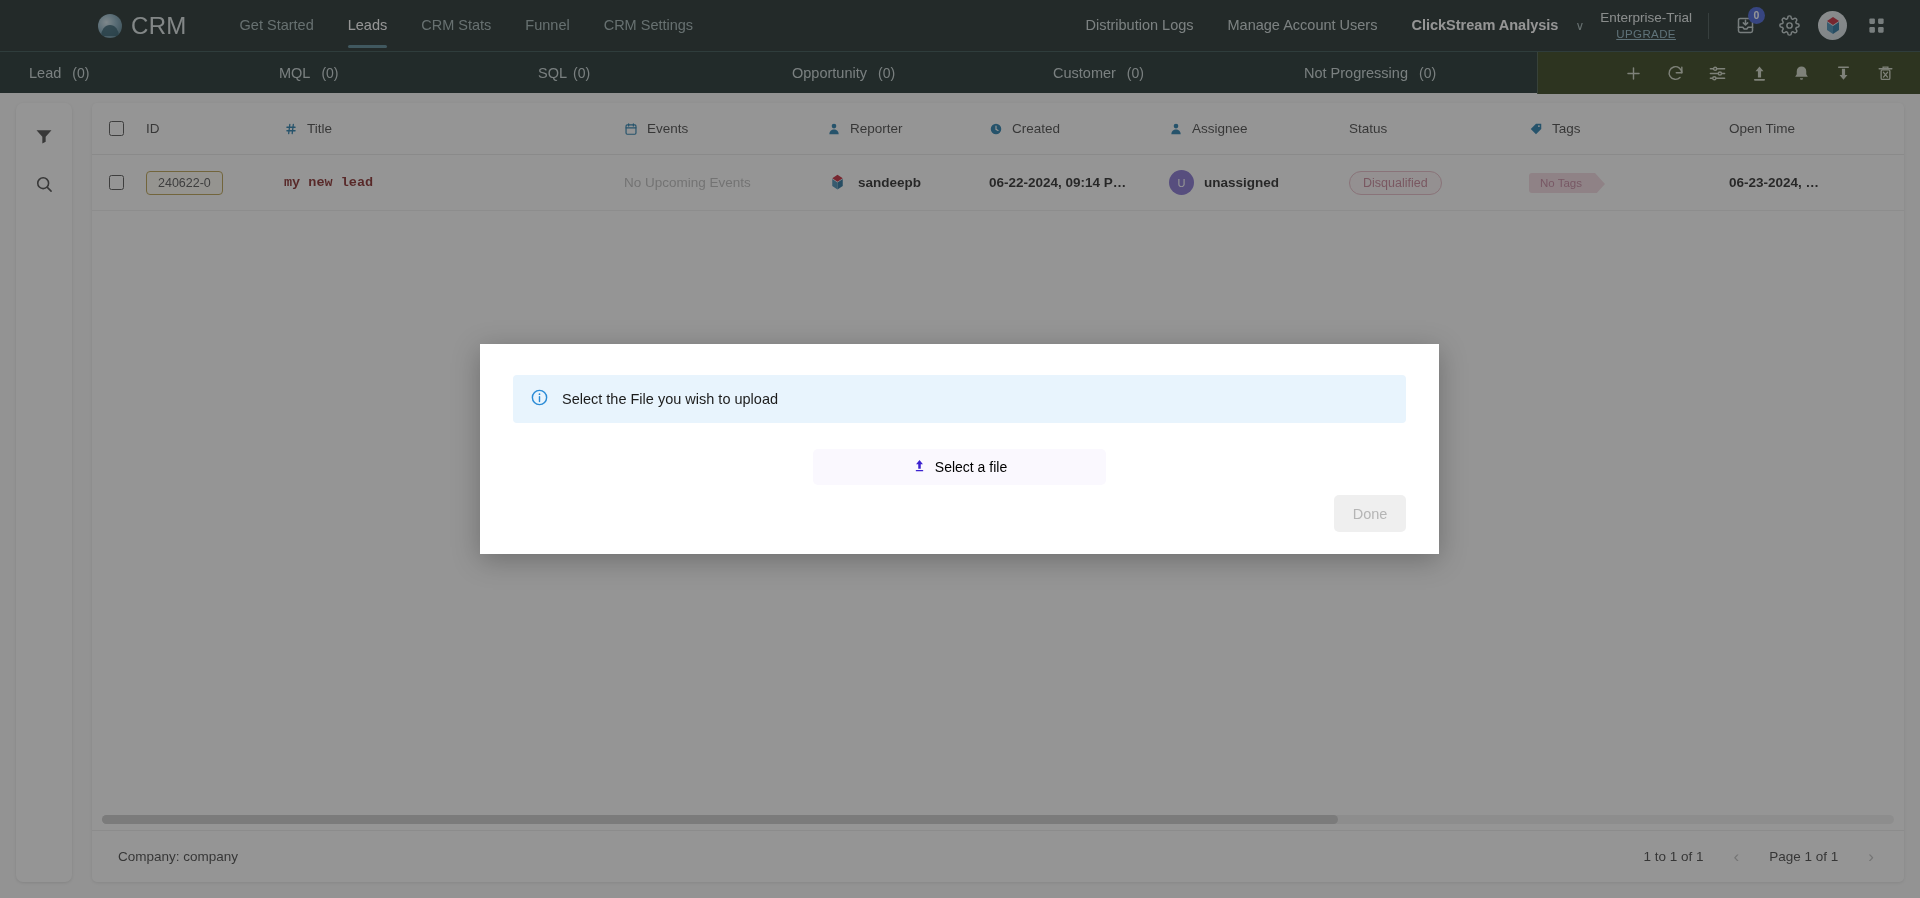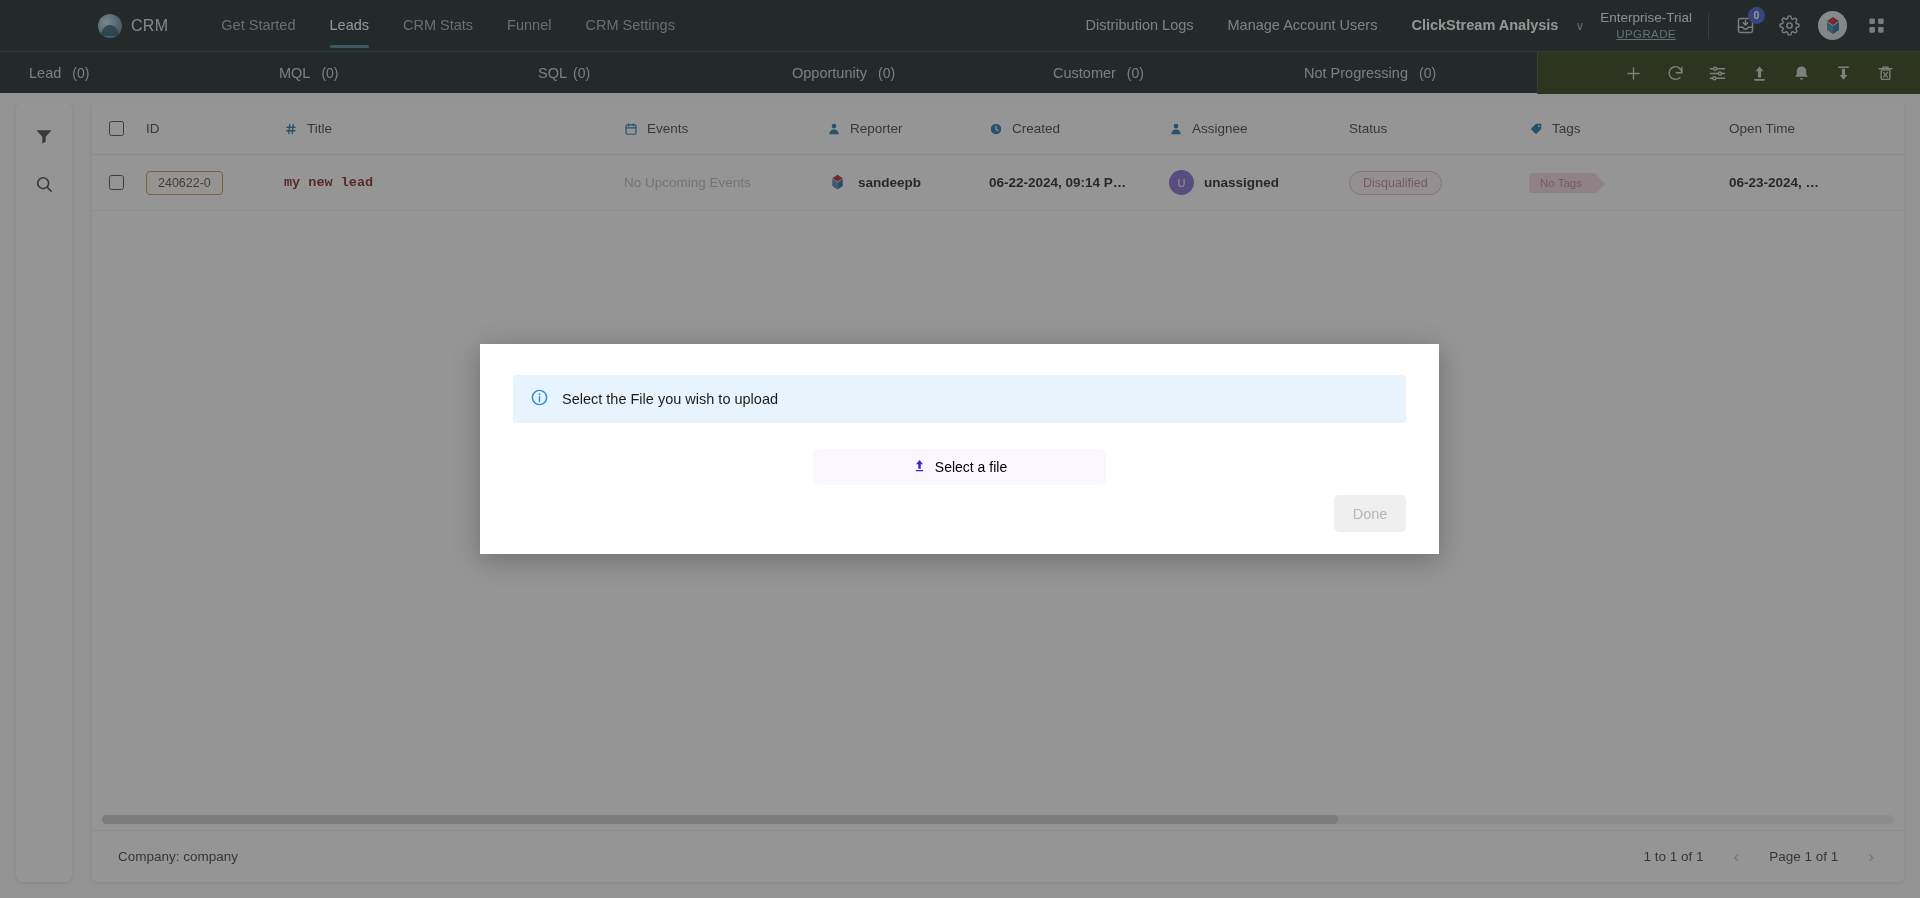--- a/index.html
+++ b/index.html
@@ -31,21 +31,21 @@
     width: 24px; height: 24px; border-radius: 50%;
     background: radial-gradient(circle at 35% 35%, #cfe3ea 0%, #7fa8bb 45%, #33606f 100%);
     position: relative; overflow: hidden;
   }
   .brand-logo::after {
     content: ""; position: absolute; left: 3px; top: 11px;
     width: 18px; height: 11px; border-radius: 50% 50% 0 0 / 100% 100% 0 0;
     background: #1d4f60; opacity: .85;
   }
   .brand-name {
-    color: #d9e2e2; font-size: 16px; letter-spacing: .3px;
+    color: #d9e2e2; font-size: 24px; letter-spacing: .3px;
   }
   .navlinks { display: flex; align-items: center; margin-left: 36px; gap: 0; }
   .navlink {
     position: relative;
     color: #9fb2b2; font-size: 14.5px;
     padding: 16px 17px 17px 17px;
     cursor: pointer; white-space: nowrap;
   }
   .navlink.active { color: #ffffff; font-weight: 400; }
   .navlink.active::after {

